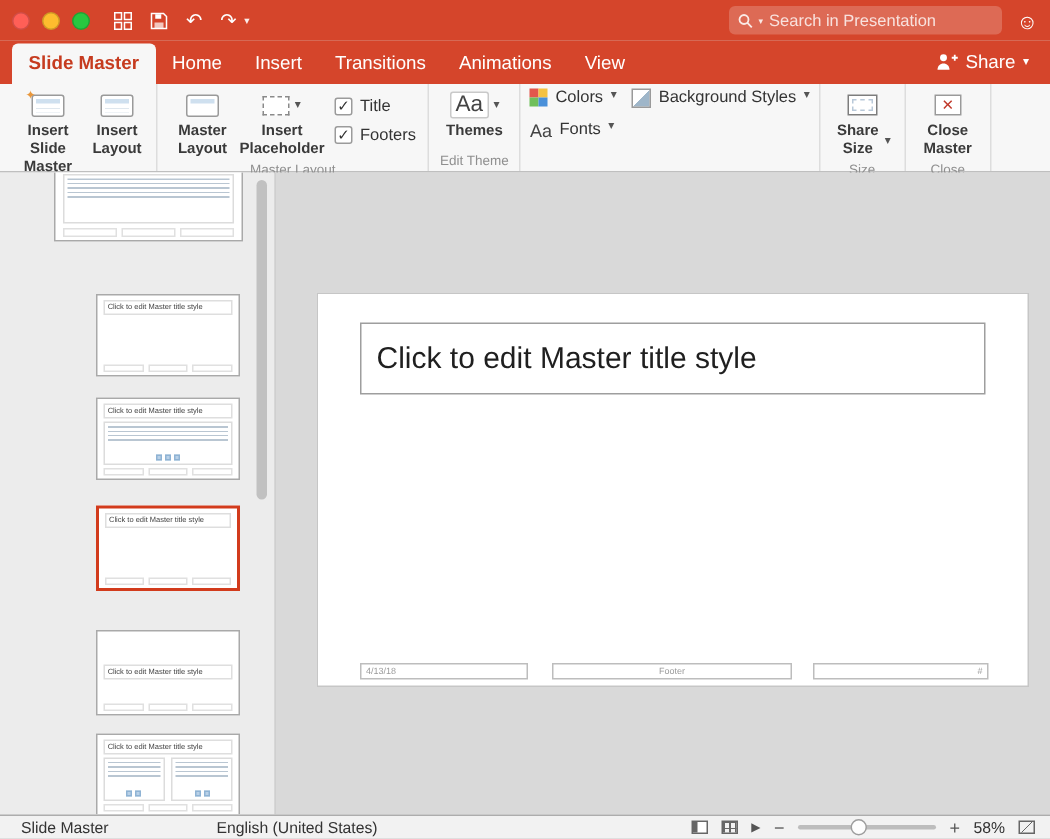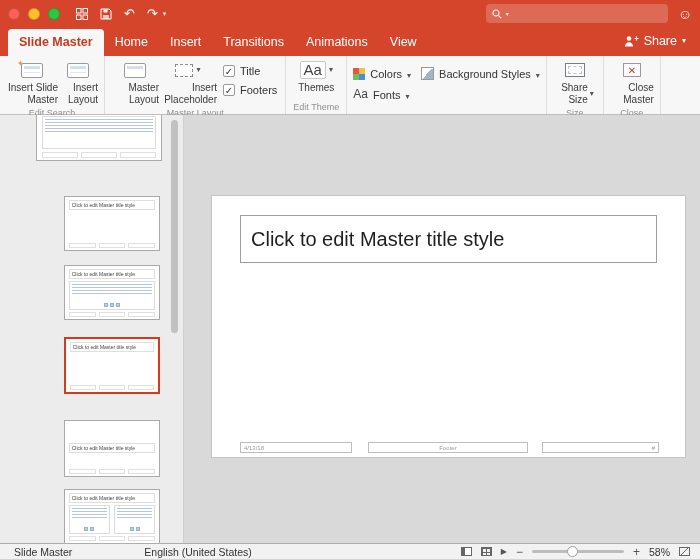--- a/index.html
+++ b/index.html
@@ -30,36 +30,36 @@
   .share { margin-left:auto; display:flex; align-items:center; gap:5px; color:#fff; font-size:12.5px; padding:6px 6px 8px; }
   .share .caret { color:#fff; }
   .caret { font-size:8px; color:#555; line-height:1; }
 
   
   .ribbon { position:absolute; top:56px; left:0; right:0; height:59px; background:#f7f7f7; border-bottom:1px solid #bfbfbf; display:flex; align-items:stretch; }
   .rgroup { display:flex; flex-direction:column; border-right:1px solid #dddddd; padding:3px 6px 0; }
   .rbuttons { flex:1; display:flex; align-items:flex-start; }
   .rbtn { display:flex; flex-direction:column; align-items:center; padding-top:2px; cursor:default; }
   .w50{width:52px;} .w40{width:40px;} .w46{width:48px;} .w58{width:58px;} .w48{width:48px;} .w42{width:44px;}
-  .rbtn-label { font-size:10px; color:#3a3a3a; text-align:right; line-height:1.2; margin-top:3px; }
+  .rbtn-label { font-size:10px; color:#3a3a3a; text-align:center; line-height:1.2; margin-top:3px;font-weight:bold; }
   .rgroup-label { font-size:9px; color:#8f8f8f; text-align:center; padding:2px 0 2px; }
   .icon-row { display:flex; align-items:center; gap:3px; height:18px; }
   .icon-slide { width:22px; height:15px; background:#fff; border:1px solid #9a9a9a; border-radius:2px; position:relative; display:inline-block; }
   .icon-slide .star { position:absolute; top:-5px; left:-5px; color:#e8973c; font-size:8px; }
   .icon-slide .bar { position:absolute; top:2px; left:2px; right:2px; height:3px; background:#cfe0ef; }
   .icon-slide .lines { position:absolute; left:2px; right:2px; top:8px; bottom:2px; background:repeating-linear-gradient(to bottom,#dfe7ee 0 1px,transparent 1px 3px); }
   .icon-dashed { width:18px; height:13px; border:1px dashed #8a8a8a; background:#fff; display:inline-block; }
   .rchecks { display:flex; flex-direction:column; gap:7px; margin:6px 2px 0 6px; }
   .rcheck { display:flex; align-items:center; gap:5px; font-size:11px; color:#333; cursor:default; }
   .cbox { width:12px; height:12px; border:1px solid #9b9b9b; border-radius:2px; background:#fff; font-size:10px; line-height:11px; text-align:center; color:#333; flex:0 0 auto; }
   .aa-big { font-size:15px; color:#444; border:1px solid #c9c9c9; border-radius:2px; background:#fff; padding:0 3px; line-height:16px; }
   .aa-small { font-size:12px; color:#444; }
   .bg-cols { display:flex; gap:10px; }
   .bgcol { display:flex; flex-direction:column; }
-  .rrow { display:flex; align-items:flex-end; gap:5px; font-size:11px; color:#333; height:21px; cursor:default; }
+  .rrow { display:flex; align-items:flex-start; gap:5px; font-size:11px; color:#333; height:21px; cursor:default; }
   .icon-colors { width:12px; height:12px; display:grid; grid-template-columns:6px 6px; grid-template-rows:6px 6px; }
   .icon-colors i { display:block; }
   .icon-colors .c1{background:#e2574c;} .icon-colors .c2{background:#f5c242;} .icon-colors .c3{background:#6fbf5a;} .icon-colors .c4{background:#4a90d9;}
   .icon-bgstyle { width:13px; height:13px; border:1px solid #9a9a9a; background:linear-gradient(135deg,#ffffff 0 50%,#9fb6c9 50% 100%); display:inline-block; }
   .label-caret { display:flex; align-items:center; gap:2px; margin-top:3px; }
   .label-caret .rbtn-label { margin-top:0; width:32px; }
   .icon-size { width:20px; height:14px; border:1px solid #7d7d7d; background:#fff; position:relative; display:inline-block; }
   .icon-size:after { content:""; position:absolute; inset:2px; border:1px dashed #b9c9d9; }
   .icon-closem { width:18px; height:14px; border:1px solid #9a9a9a; background:#fff; color:#c0392b; font-size:10px; line-height:13px; text-align:center; display:inline-block; }
 
@@ -127,20 +127,21 @@
     <span class="tb-glyph">↶</span>
     <span class="tb-glyph">↷</span>
     <span class="tb-caret">▾</span>
   </div>
   <div class="tb-search">
     <svg width="10" height="10" viewBox="0 0 10 10">
         <circle cx="4" cy="4" r="3" fill="none" stroke="rgba(255,255,255,0.85)" stroke-width="1.2"></circle>
         <line x1="6.3" y1="6.3" x2="9.2" y2="9.2" stroke="rgba(255,255,255,0.85)" stroke-width="1.2"></line>
       </svg>
     <span class="scaret">▾</span>
+    <input type="text" placeholder="Search in Presentation" style="">
   </div>
   <span class="tb-smiley">☺</span>
 </div>
 
 <div class="tabrow">
   <div class="tab active">Slide Master</div>
   <div class="tab">Home</div>
   <div class="tab">Insert</div>
   <div class="tab">Transitions</div>
   <div class="tab">Animations</div>

